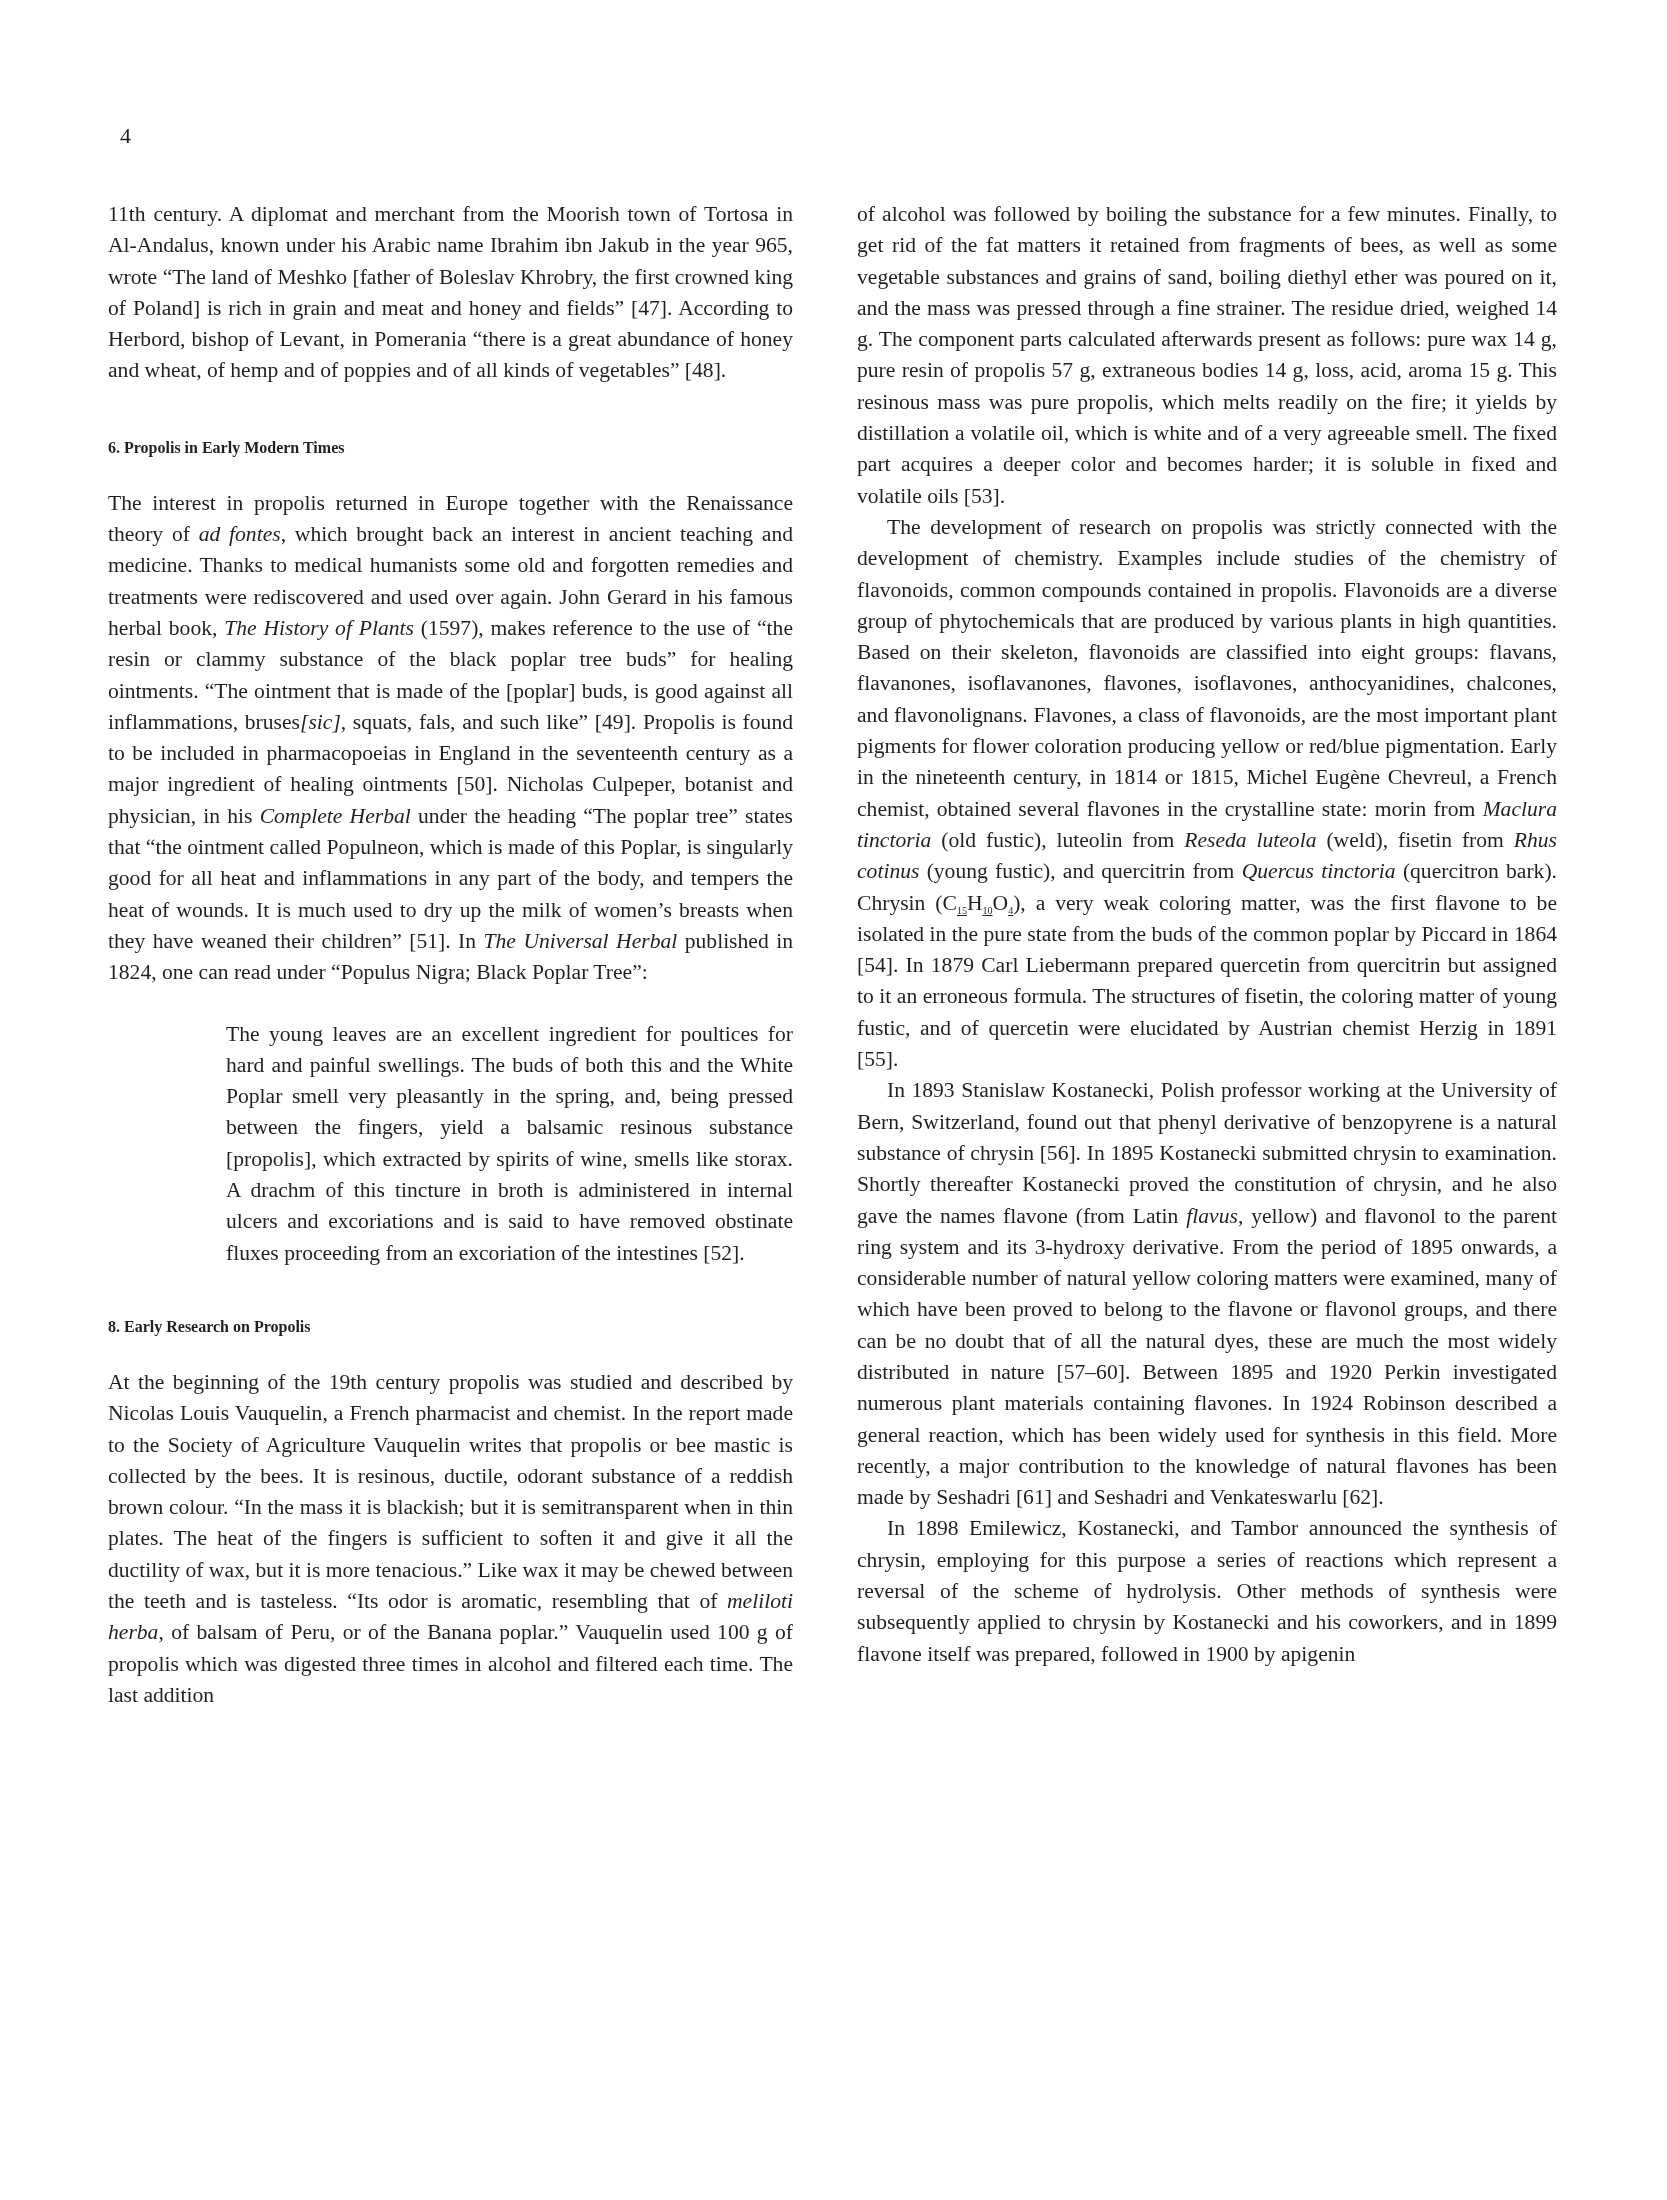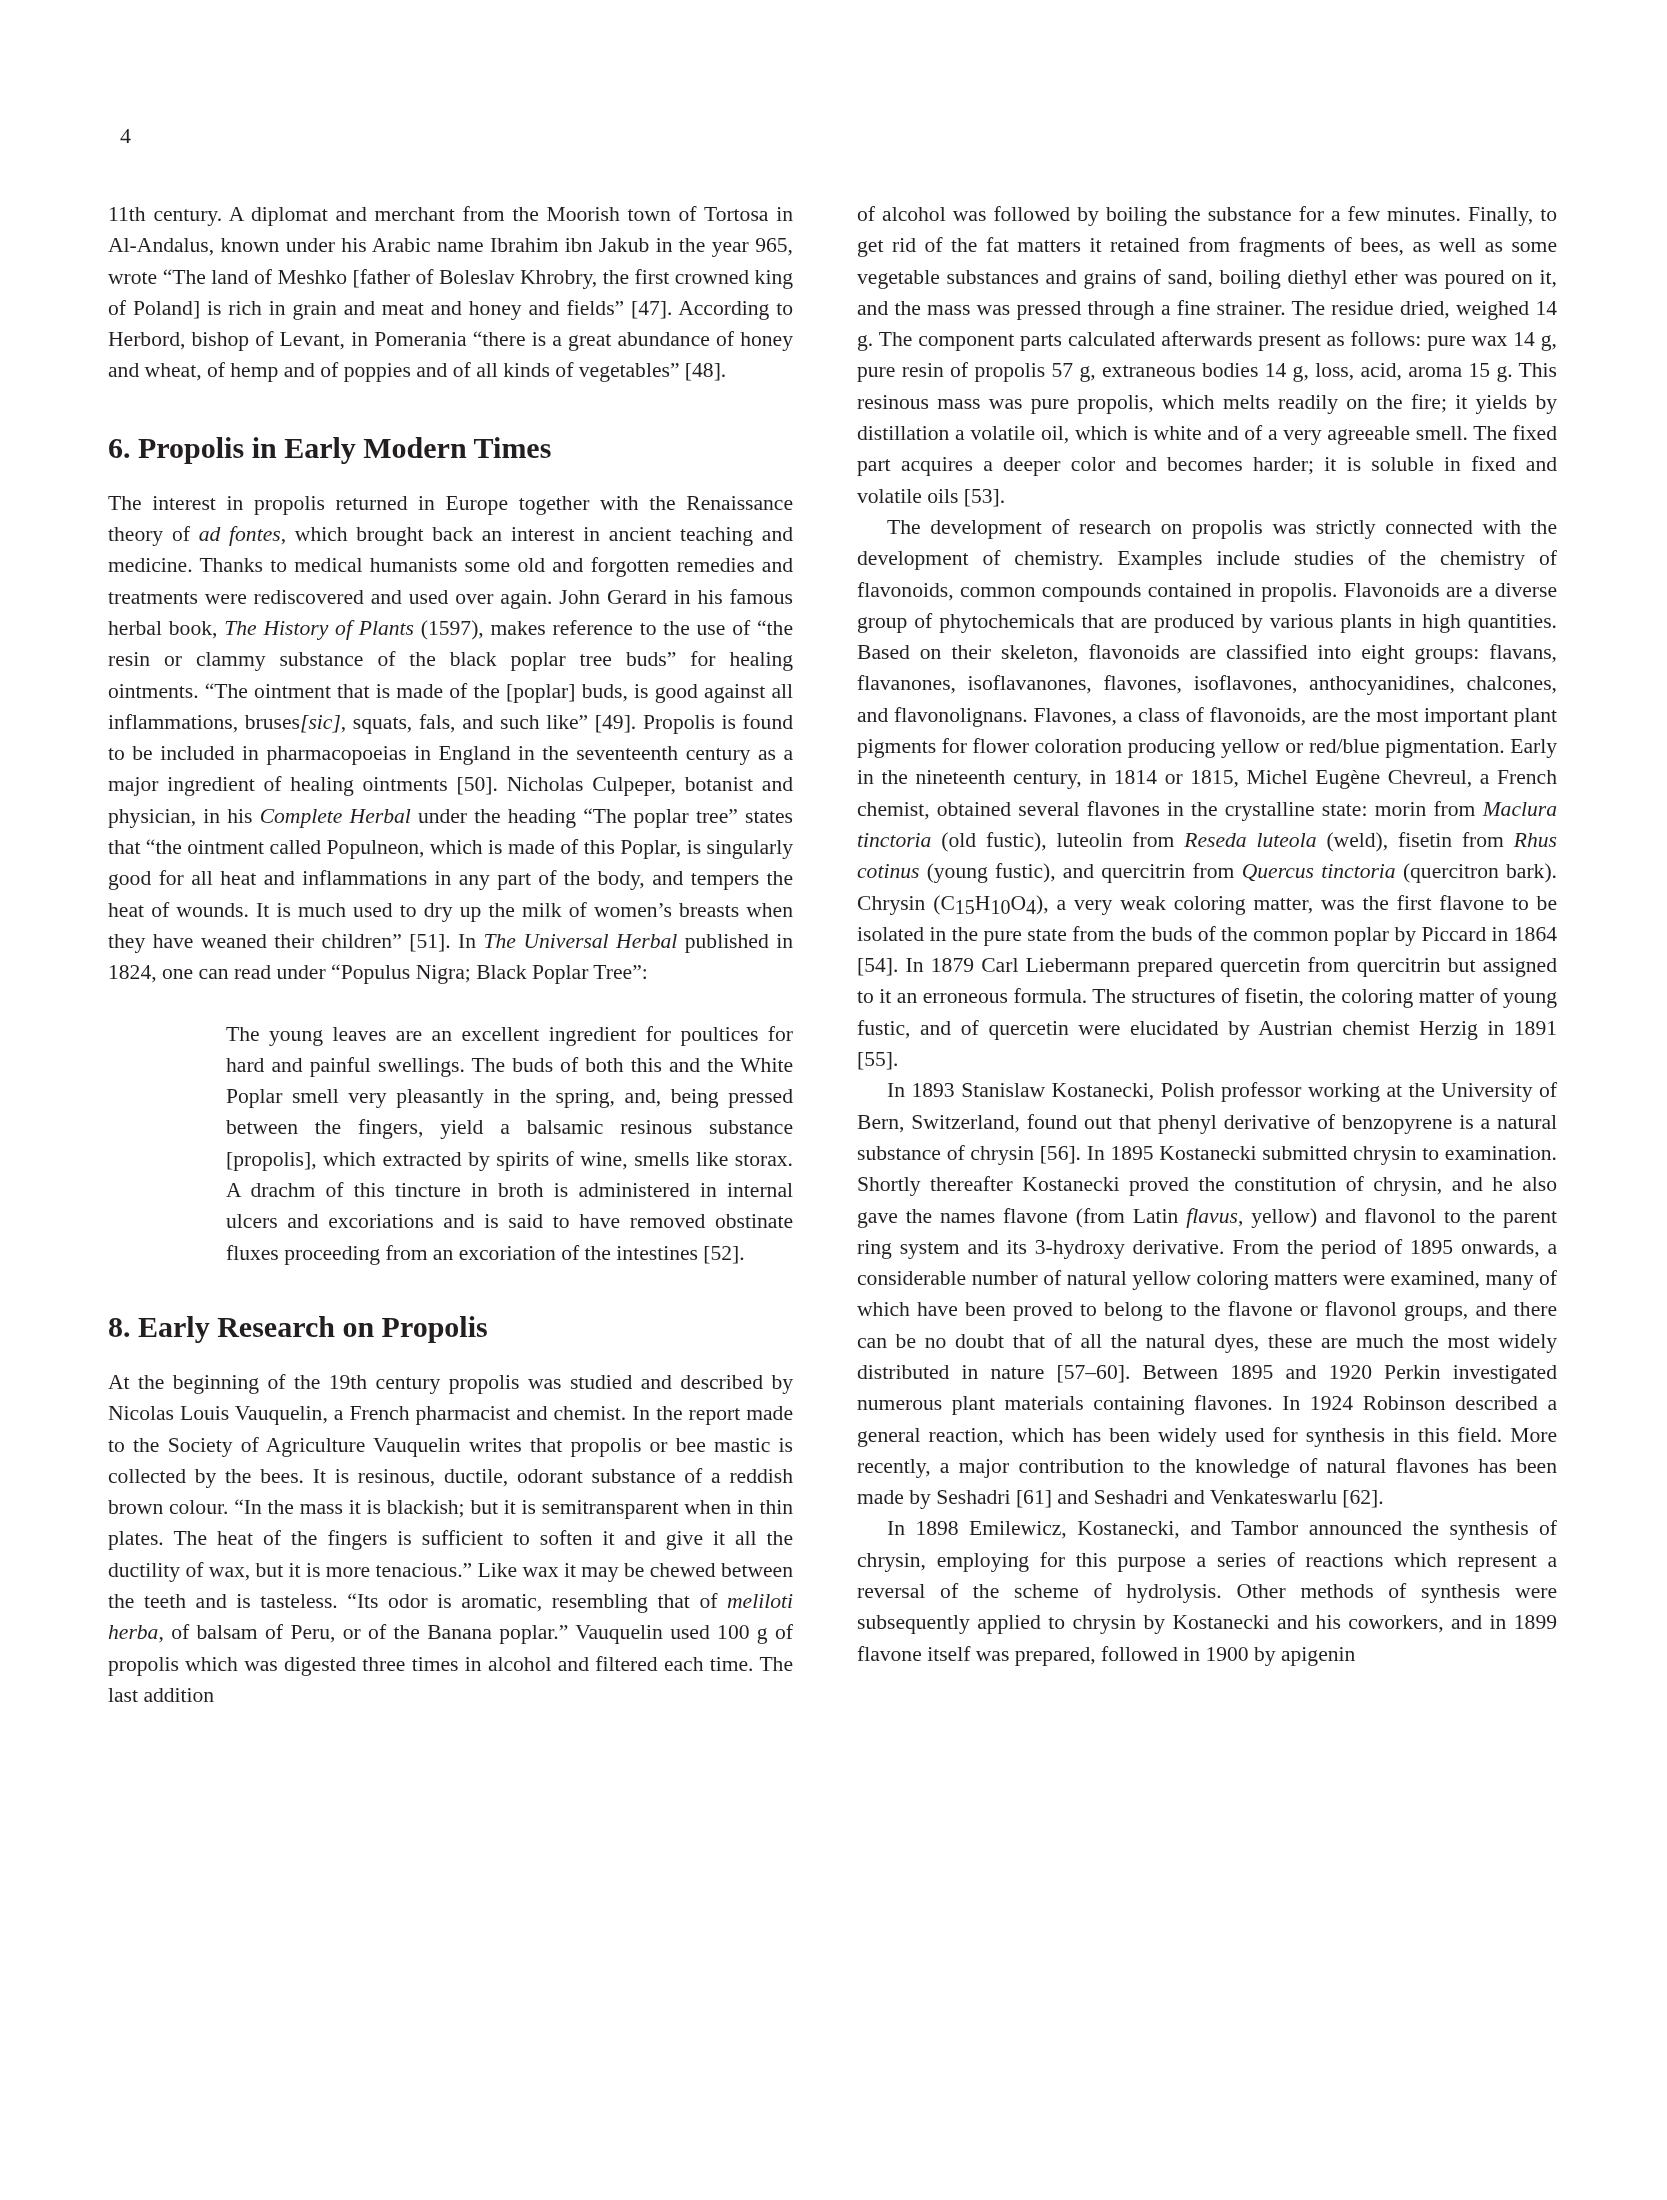--- a/index.html
+++ b/index.html
@@ -7,27 +7,27 @@
          font-family: "Liberation Serif", "DejaVu Serif", serif; color: #231f20; }
   .running-head { position: absolute; top: 120px; left: 120px; width: 1425px; height: 32px;
                   font-size: 22px; line-height: 32px; }
   .running-head .pnum { position: absolute; left: 0; top: 0; }
   .running-head .jtitle { position: absolute; right: 0; top: 0; }
   .col { position: absolute; top: 199px; width: 685px; font-size: 21.6px; line-height: 31.3px; }
   .col.left { left: 108px; }
   .col.right { left: 857px; width: 700px; }
   p { margin: 0; text-align: justify; hyphens: none; }
   p.indent { text-indent: 30px; }
-  h2 { margin: 0; font-size: 30px; font-weight: bold; line-height: 32px; }
+  h2 { margin: 0; font-size: 16px; font-weight: bold; line-height: 32px; }
   .h6 { margin-top: 45px; margin-bottom: 24px; }
   .h7 { margin-top: 42px; margin-bottom: 24px; }
   blockquote { margin: 30px 0 0 118px; padding: 0; }
   blockquote p { text-align: justify; }
   i { font-style: italic; }
-  sub { font-size: 20px; vertical-align: -4px; line-height: 0; }
+  sub { font-size: 10px; vertical-align: -4px; line-height: 0; text-decoration: underline; }
 </style>
 </head>
 <body>
 
 <div class="running-head">
   <span class="pnum">4</span>
 </div>
 
 <div class="col left">
   <p><span>11th century. A diplomat and merchant from the Moorish town of Tortosa in Al-Andalus, known under his Arabic name Ibrahim ibn Jakub in the year 965, wrote “The land of Meshko [father of Boleslav Khrobry, the first crowned king of Poland] is rich in grain and meat and honey and fields” [47]. According to Herbord, bishop of Levant, in Pomerania “there is a great abundance of honey and wheat, of hemp and of poppies and of all kinds of vegetables” [48].</span></p>

